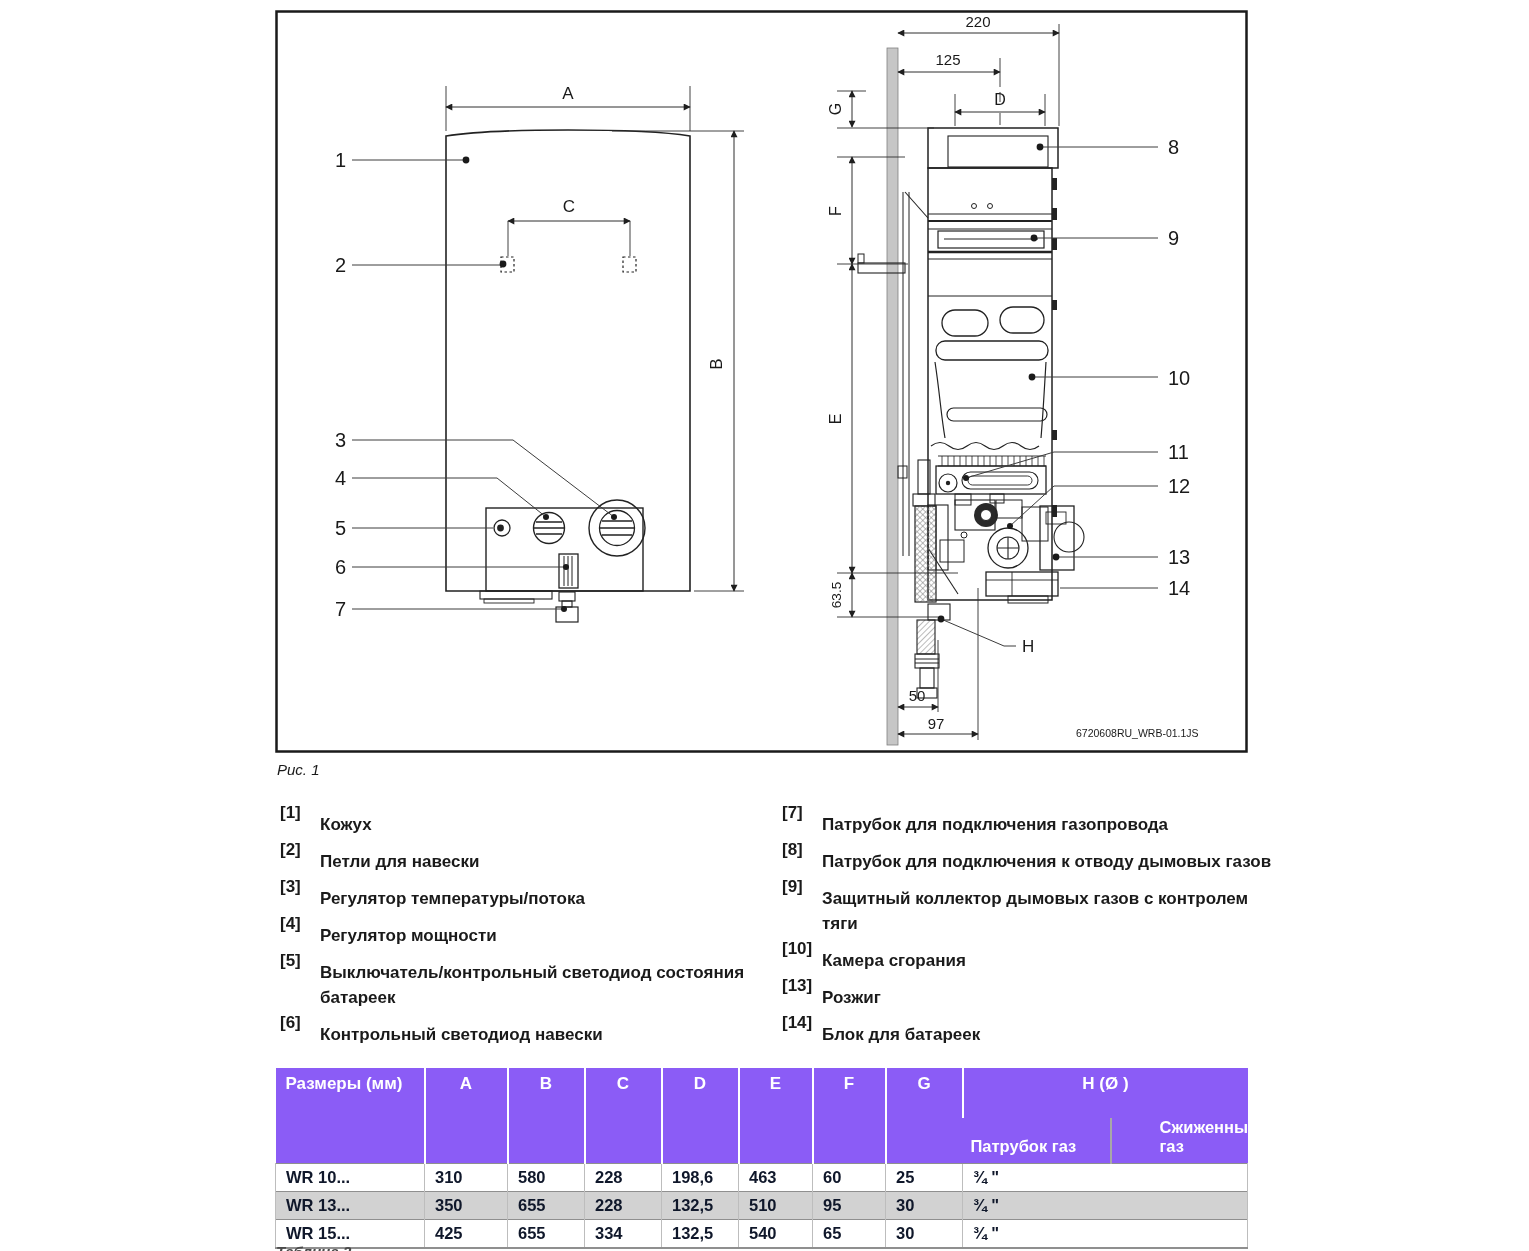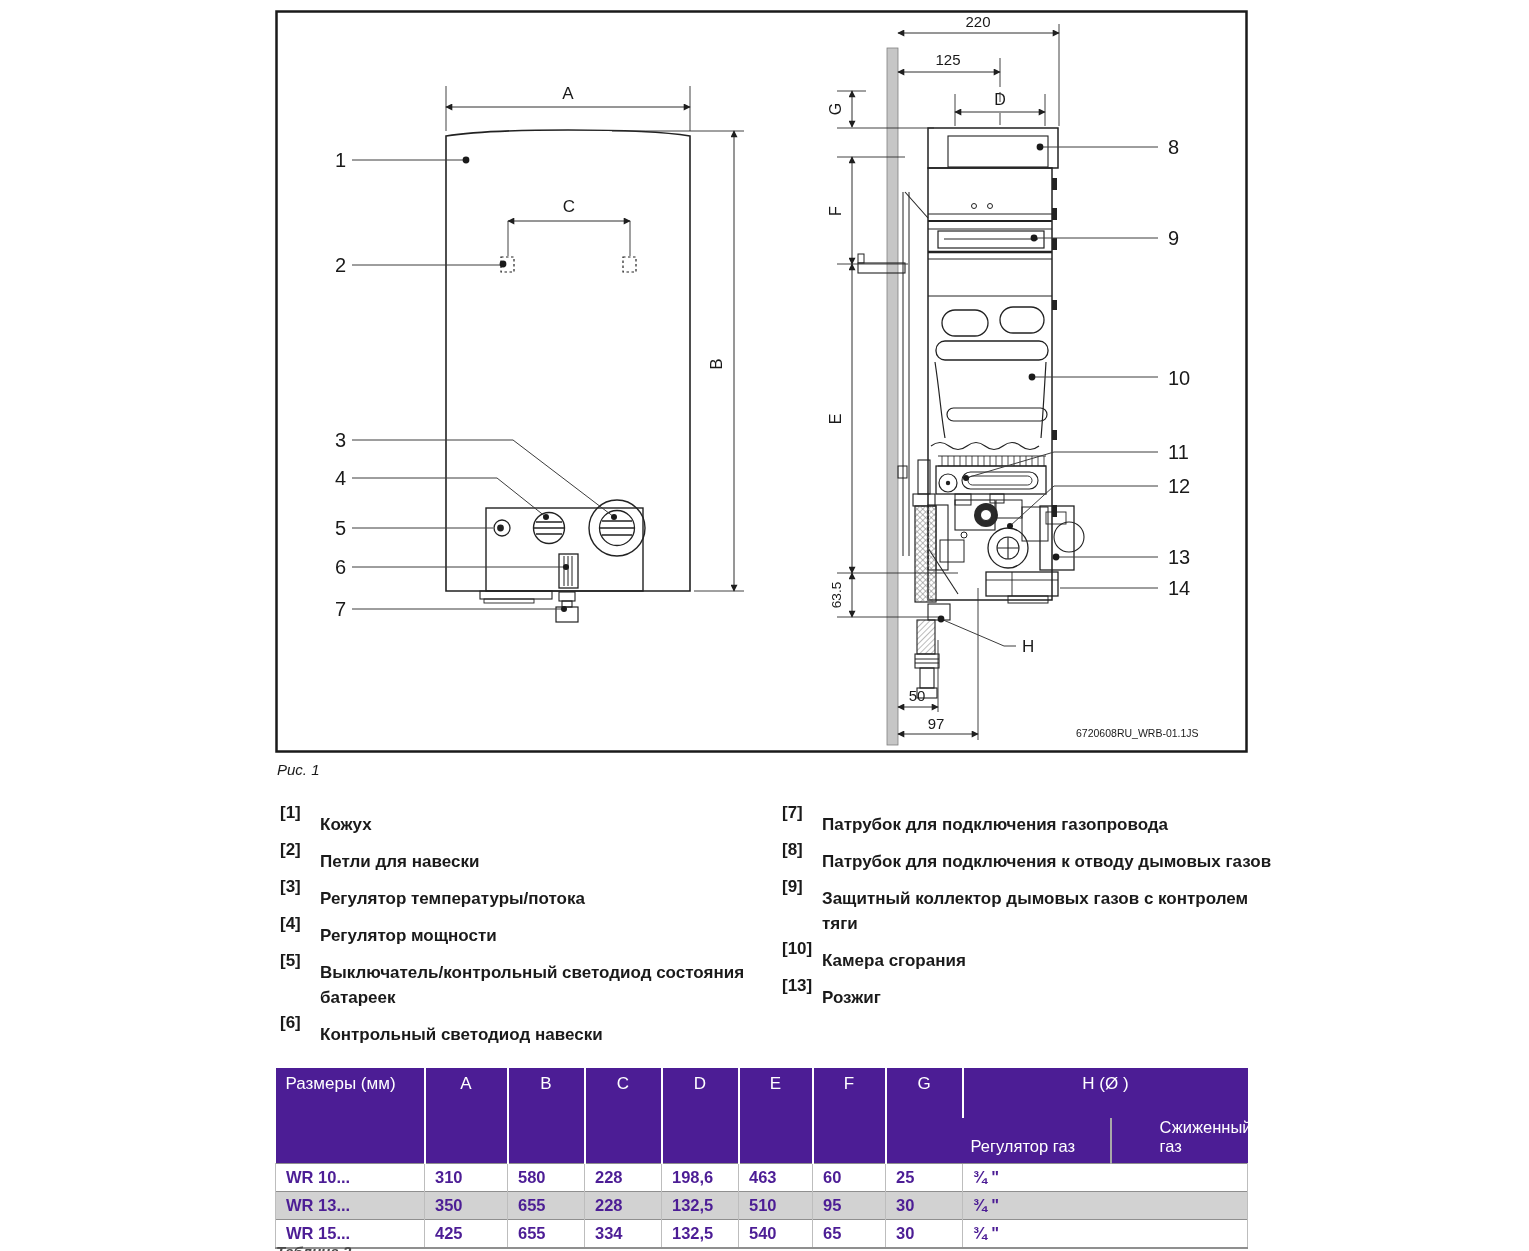--- a/index.html
+++ b/index.html
@@ -8,30 +8,30 @@
   .fig-svg{position:absolute;left:275px;top:10px;}
   svg text{font-family:"Liberation Sans",sans-serif;fill:#1a1a1a;stroke:none;}
   .fig-caption{position:absolute;left:277px;top:761px;font-size:15px;font-style:italic;font-weight:400;}
   .legend{position:absolute;top:800px;font-size:17px;font-weight:700;line-height:25px;}
   .legend-left{left:280px;width:478px;}
   .legend-right{left:782px;width:500px;}
   .li{display:flex;align-items:flex-start;}
   .li .num{flex:none;width:40px;}
   .li .txt{flex:1;margin-top:12px;}
   .dim-table{position:absolute;left:275px;top:1068px;width:972px;border-collapse:collapse;table-layout:fixed;}
-  .dim-table th{background:#4c1d95;color:#fff;font-size:17px;font-weight:400;vertical-align:top;
+  .dim-table th{background:#8b5cf6;color:#fff;font-size:17px;font-weight:700;vertical-align:top;
        text-align:center;padding:6px 0 0 0;border-left:2px solid #fff;}
   .dim-table th:first-child{border-left:none;}
   .dim-table tr.h1{height:50px;}
   .dim-table tr.h2{height:34px;}
   .dim-table th.model-h{text-align:left;padding-left:10px;}
   .dim-table tr.h2 th{vertical-align:bottom;text-align:left;padding:0 0 7px 8px;font-size:16.5px;}
   .dim-table tr.h2 th.sub2{border-left:2px solid #a8a8a8;padding-left:48px;}
   .dim-table td{font-size:16.5px;font-weight:700;height:27px;padding:0 0 0 10px;
-       border-top:1.5px solid #8f8f8f;border-left:1.2px solid #bdbdbd;color:#4c1d95;background:#fff;}
+       border-top:1.5px solid #8f8f8f;border-left:1.2px solid #bdbdbd;color:#0f172a;background:#fff;}
   .dim-table td:last-child{border-right:1.2px solid #bdbdbd;}
   .dim-table tr.alt td{background:#d2d2d2;}
   .dim-table tr.last td{border-bottom:2px solid #8f8f8f;}
   .tbl-caption-wrap{position:absolute;left:276px;top:1243px;height:8px;width:200px;overflow:hidden;}
   .tbl-caption{font-size:15px;font-style:italic;font-weight:700;color:#4a4a4a;}
 </style>
 </head>
 <body>
 
 <svg class="fig-svg" width="973" height="743" viewBox="275 10 973 743">
@@ -325,20 +325,24 @@
       <span class="num">[9]</span>
       <span class="txt">Защитный коллектор дымовых газов с контролем тяги</span>
     </div>
   <div class="li">
       <span class="num">[10]</span>
       <span class="txt">Камера сгорания</span>
     </div>
   <div class="li">
       <span class="num">[13]</span>
       <span class="txt">Розжиг</span>
+    </div>
+  <div class="li">
+      <span class="num">[14]</span>
+      <span class="txt">Блок для батареек</span>
     </div>
 </div>
 
 <table class="dim-table">
   <colgroup>
     <col style="width:149px">
       <col style="width:83px">
       <col style="width:77px">
       <col style="width:77px">
     <col style="width:77px">
@@ -354,21 +358,21 @@
       <th rowspan="2">A</th>
       <th rowspan="2">B</th>
       <th rowspan="2">C</th>
       <th rowspan="2">D</th>
       <th rowspan="2">E</th>
       <th rowspan="2">F</th>
       <th rowspan="2">G</th>
       <th colspan="2">H (Ø )</th>
     </tr>
     <tr class="h2">
-      <th>Регулятор газ</th>
+      <th>Патрубок газ</th>
       <th class="sub2">Сжиженный газ</th>
     </tr>
   </thead>
   <tbody>
     <tr>
       <td>WR 10...</td>
       <td>310</td>
       <td>580</td>
       <td>228</td>
       <td>198,6</td>

